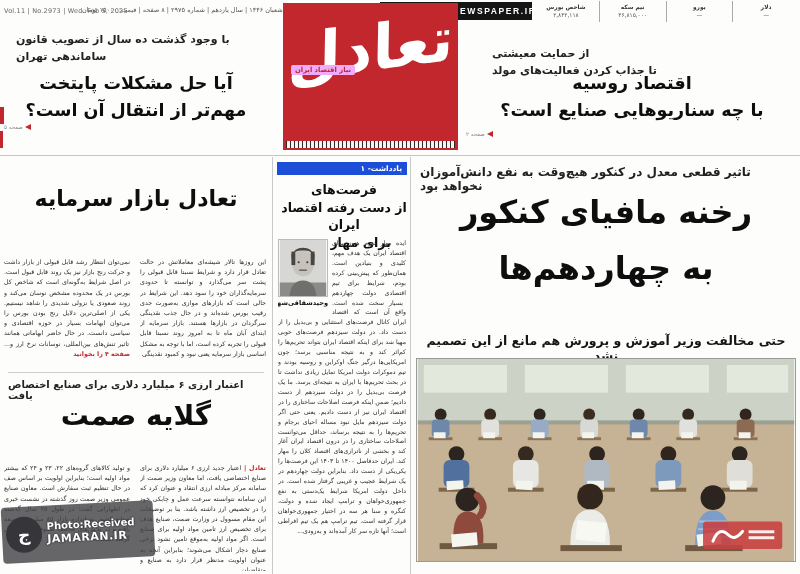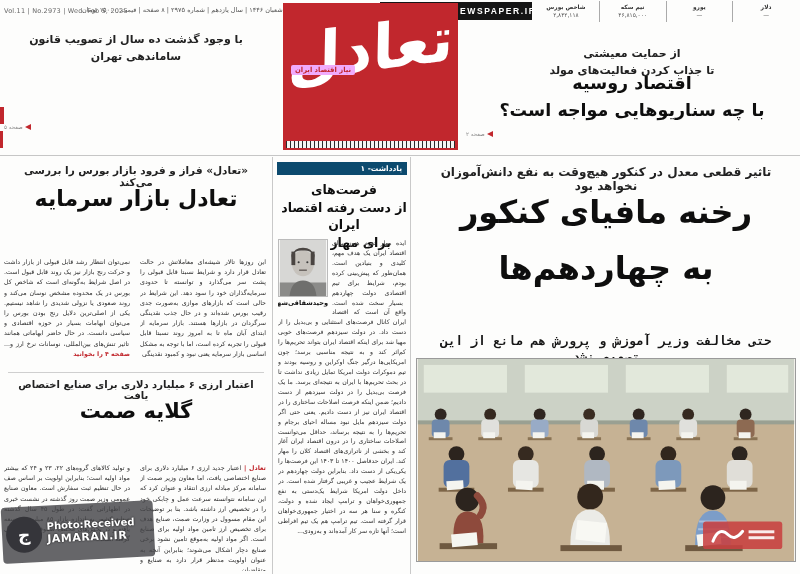--- a/index.html
+++ b/index.html
@@ -19,21 +19,21 @@
   .mvalue{font-size:5.8px;color:#555;}
   
   .masthead{position:absolute;left:283px;top:3px;width:175px;height:147px;background:#c1272d;overflow:hidden;}
   .logo-cal{position:absolute;left:0;top:6px;width:100%;text-align:center;color:#fff;
             font-size:62px;font-weight:bold;transform:rotate(-7deg) skewX(-8deg);line-height:1.3;}
   .tagline{position:absolute;left:8px;top:62px;background:#f0abfc;color:#c1272d;font-size:6.8px;
            font-weight:bold;padding:1px 4px;border-radius:2px;direction:rtl;}
   .ruler{position:absolute;left:3px;right:3px;bottom:2px;height:7px;background:
          repeating-linear-gradient(90deg,#2b2b2b 0 1px,#f4f4f2 1px 4px);}
   
-  .kicker{font-weight:bold;color:#222;direction:rtl;text-align:center;}
+  .kicker{font-weight:bold;color:#222;direction:rtl;text-align:left;}
   .headline{font-weight:bold;color:#0e0e0e;direction:rtl;text-align:center;}
   .hl-line{display:block;}
   .tl-kicker{position:absolute;left:16px;top:31px;width:240px;font-size:11px;line-height:1.55;}
   .tl-headline{position:absolute;left:8px;top:70px;width:256px;font-size:17.5px;line-height:1.55;}
   .tr-kicker{position:absolute;left:492px;top:45px;width:280px;font-size:11px;line-height:1.55;}
   .tr-headline{position:absolute;left:468px;top:70px;width:328px;font-size:17.5px;line-height:1.55;}
   .pgmark{position:absolute;display:flex;align-items:center;gap:2px;direction:rtl;}
   .pgmark .lbl{font-size:5.5px;color:#888;}
   .tri{width:0;height:0;border-top:3.5px solid transparent;border-bottom:3.5px solid transparent;
        border-right:6px solid #c1272d;}
@@ -48,48 +48,48 @@
   .m1-sep{position:absolute;left:8px;top:372px;width:256px;height:1px;background:#cfcfcf;}
   
   .m1-kicker{position:absolute;left:8px;top:164px;width:256px;font-size:10.5px;}
   .m1-headline{position:absolute;left:8px;top:182px;width:256px;font-size:22px;line-height:1.5;}
   .colbody{position:absolute;font-size:6.3px;line-height:1.62;text-align:justify;direction:rtl;
            color:#2c2c2c;overflow:hidden;}
   .m1-right{left:140px;top:257px;width:126px;height:112px;}
   .m1-left{left:4px;top:257px;width:126px;height:112px;}
   .rednote{color:#c1272d;font-weight:bold;}
   .m2-kicker{position:absolute;left:8px;top:379px;width:256px;font-size:10px;}
-  .m2-headline{position:absolute;left:8px;top:396px;width:256px;font-size:21px;line-height:1.45;text-align:center;}
+  .m2-headline{position:absolute;left:8px;top:396px;width:256px;font-size:28px;line-height:1.45;text-align:center;}
   .m2-right{left:140px;top:463px;width:126px;height:108px;}
   .m2-left{left:4px;top:463px;width:126px;height:108px;}
   
   .wm{position:absolute;left:2px;top:504px;width:152px;height:56px;transform:rotate(-3deg);
       background:rgba(68,68,72,.82);border-radius:4px;display:flex;align-items:center;gap:5px;
       padding:0 4px;box-sizing:border-box;z-index:5;}
   .wm-logo{width:36px;height:36px;border-radius:50%;background:#35353a;flex:0 0 auto;
            display:flex;align-items:center;justify-content:center;color:#fff;font-size:17px;font-weight:bold;}
   .wm-txt{display:flex;flex-direction:column;line-height:1.25;}
   .wm-l1{color:#fff;font-size:10px;font-weight:bold;text-shadow:0 0 2px #000;}
   .wm-l2{color:#fff;font-size:11px;font-weight:bold;letter-spacing:.5px;text-shadow:0 0 2px #000;}
   
-  .note-bar{position:absolute;left:277px;top:162px;width:130px;height:13px;background:#0c4a6e;
+  .note-bar{position:absolute;left:277px;top:162px;width:130px;height:13px;background:#1d4ed8;
             color:#fff;font-size:7.5px;font-weight:bold;direction:rtl;display:flex;align-items:center;
             padding:0 5px;box-sizing:border-box;}
   .note-title{position:absolute;left:279px;top:181px;width:130px;font-size:12.5px;line-height:1.4;}
   .note-body{position:absolute;left:278px;top:238px;width:128px;height:332px;font-size:6.2px;
              line-height:1.6;text-align:justify;direction:rtl;color:#2c2c2c;overflow:hidden;}
   .note-photo-wrap{float:left;width:50px;margin:1px 4px 2px 0;text-align:center;}
   .note-photo{width:48px;height:56px;border:1px solid #bbb;display:block;}
   .note-author{font-size:6.6px;font-weight:bold;color:#111;margin-top:1px;display:block;}
   
   .lead-kicker{position:absolute;left:420px;top:165px;width:372px;font-size:12px;}
   .lead-headline{position:absolute;left:416px;top:184px;width:380px;font-size:32px;line-height:1.75;
                  font-weight:bold;}
   .lead-sub{position:absolute;left:420px;top:333px;width:372px;font-size:12.5px;font-weight:bold;
-            direction:rtl;text-align:center;color:#151515;font-family:Liberation Mono, monospace;}
+            direction:rtl;text-align:center;color:#151515;}
   .lead-photo{position:absolute;left:416px;top:358px;width:380px;height:204px;border:1px solid #9a9a9a;
               box-sizing:border-box;}
   .lead-photo svg{display:block;width:100%;height:100%;}
 </style>
 </head>
 <body>
 
 <div class="page">
 
   <span class="date-en">Vol.11 | No.2973 | Wed. Feb 5, 2025</span>
@@ -116,43 +116,46 @@
 
   <div class="masthead">
     <div class="logo-cal">تعادل</div>
     <div class="tagline">نیاز اقتصاد ایران</div>
     <div class="ruler"></div>
   </div>
 
   <div class="redtab1"></div>
   <div class="redtab2"></div>
   <div class="kicker tl-kicker">با وجود گذشت ده سال از تصویب قانون ساماندهی تهران</div>
+  <div class="headline tl-headline">
+    <span class="hl-line">آیا حل مشکلات پایتخت</span>
+    <span class="hl-line">مهم‌تر از انتقال آن است؟</span>
+  </div>
   <div class="pgmark pg-tl">
     <span class="tri"></span>
     <span class="lbl">صفحه ۵</span>
   </div>
 
   <div class="kicker tr-kicker">
     <span class="hl-line">از حمایت معیشتی</span>
     <span class="hl-line">تا جذاب کردن فعالیت‌های مولد</span>
   </div>
   <div class="headline tr-headline">
     <span class="hl-line">اقتصاد روسیه</span>
-    <span class="hl-line">با چه سناریوهایی مواجه است؟</span>
+    <span class="hl-line">با چه سناریوهایی صنایع است؟</span>
   </div>
   <div class="pgmark pg-tr">
     <span class="tri"></span>
     <span class="lbl">صفحه ۲</span>
   </div>
 
   <div class="hline-top"></div>
   <div class="vline vl-1"></div>
   <div class="vline vl-2"></div>
 
-  <div class="kicker m1-kicker">«تعادل» فراز و فرود بازار بورس را بررسی می‌کند</div>
   <div class="headline m1-headline">
     <span class="hl-line">تعادل بازار سرمایه</span>
   </div>
   <div class="colbody m1-right">این روزها تالار شیشه‌ای معاملاتش در حالت تعادل قرار دارد و شرایط نسبتا قابل قبولی را پشت سر می‌گذارد و توانسته تا حدودی سرمایه‌گذاران خود را سود دهد. این شرایط در حالی است که بازارهای موازی به‌صورت جدی رقیب بورس شده‌اند و در حال جذب نقدینگی سرگردان در بازارها هستند. بازار سرمایه از ابتدای آبان ماه تا به امروز روند نسبتا قابل قبولی را تجربه کرده است، اما با توجه به مشکل اساسی بازار سرمایه یعنی نبود و کمبود نقدینگی</div>
   <div class="colbody m1-left">
     <span>نمی‌توان انتظار رشد قابل قبولی از بازار داشت و حرکت رنج بازار نیز یک روند قابل قبول است. در اصل شرایط به‌گونه‌ای است که شاخص کل بورس در یک محدوده مشخص نوسان می‌کند و روند صعودی یا نزولی شدیدی را شاهد نیستیم. یکی از اصلی‌ترین دلایل رنج بودن بورس را می‌توان ابهامات بسیار در حوزه اقتصادی و سیاسی دانست. در حال حاضر ابهاماتی همانند تاثیر تنش‌های بین‌المللی، نوسانات نرخ ارز و... </span>
     <span class="rednote">صفحه ۴ را بخوانید</span>
   </div>
   <div class="m1-sep"></div>
 

